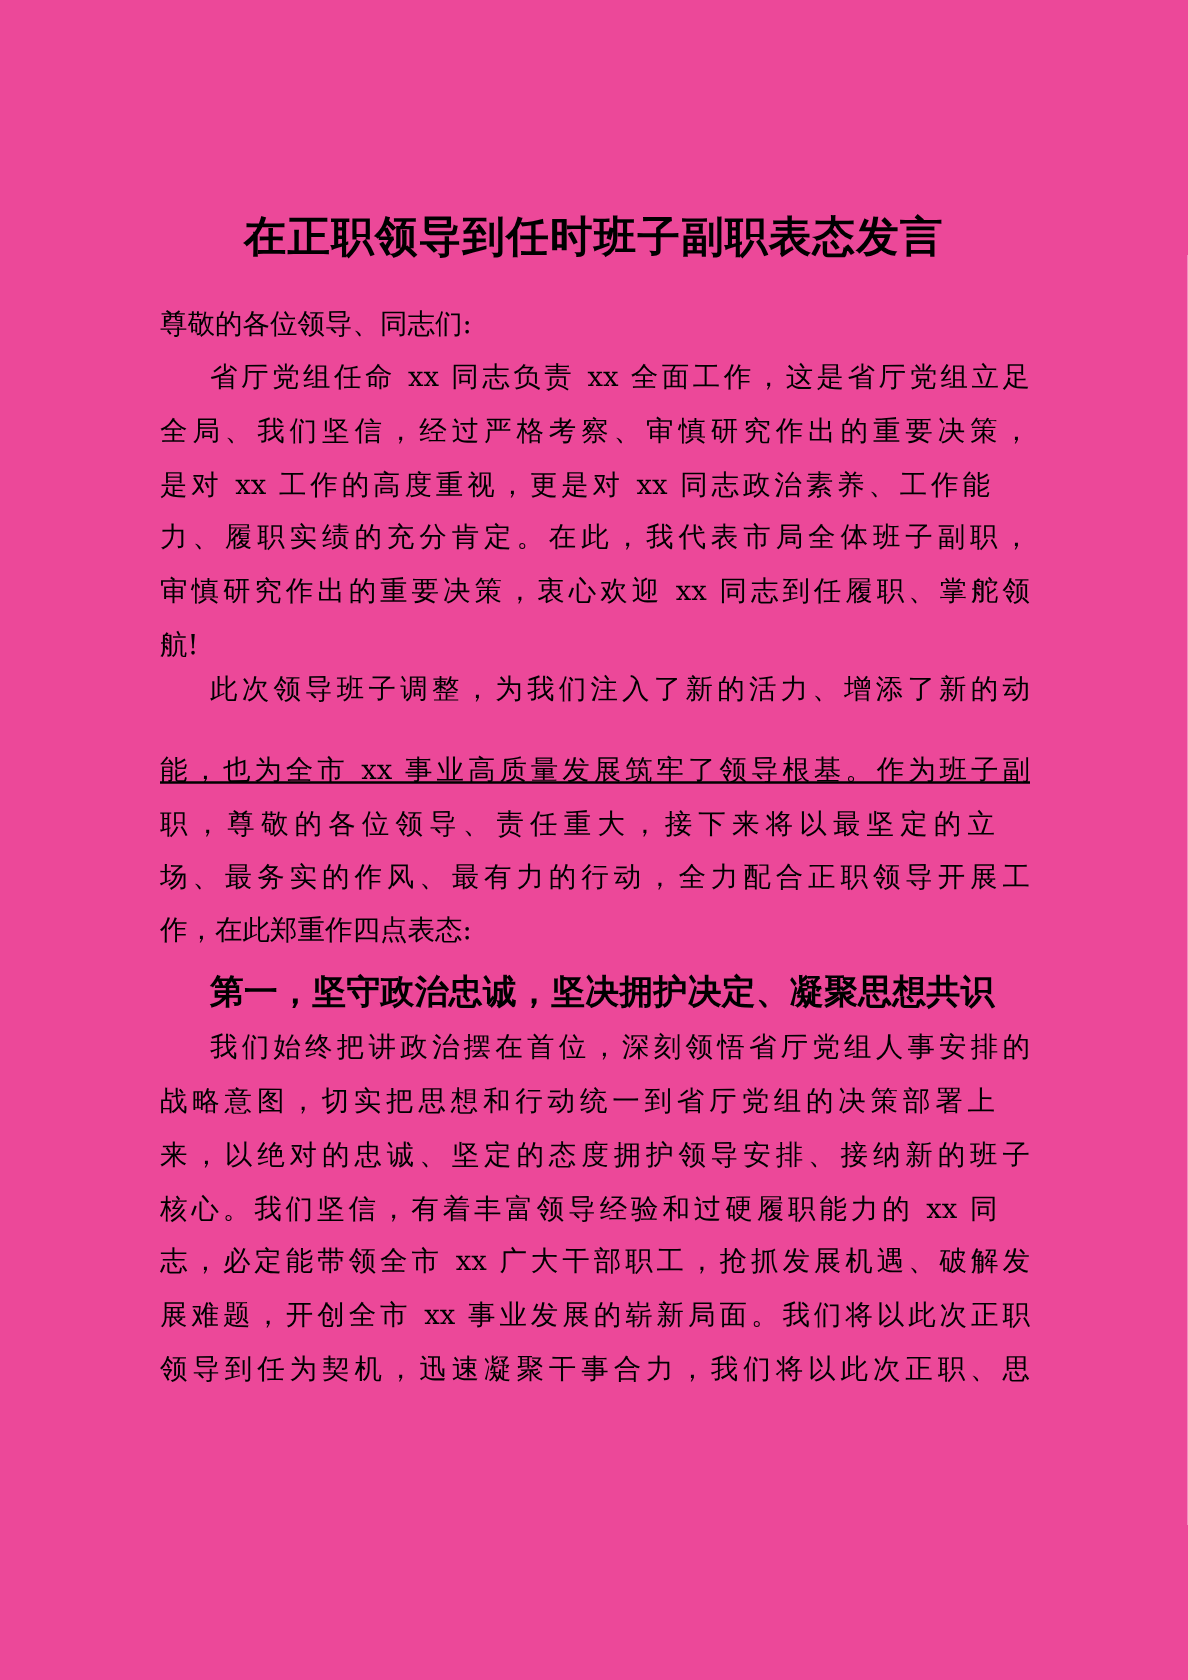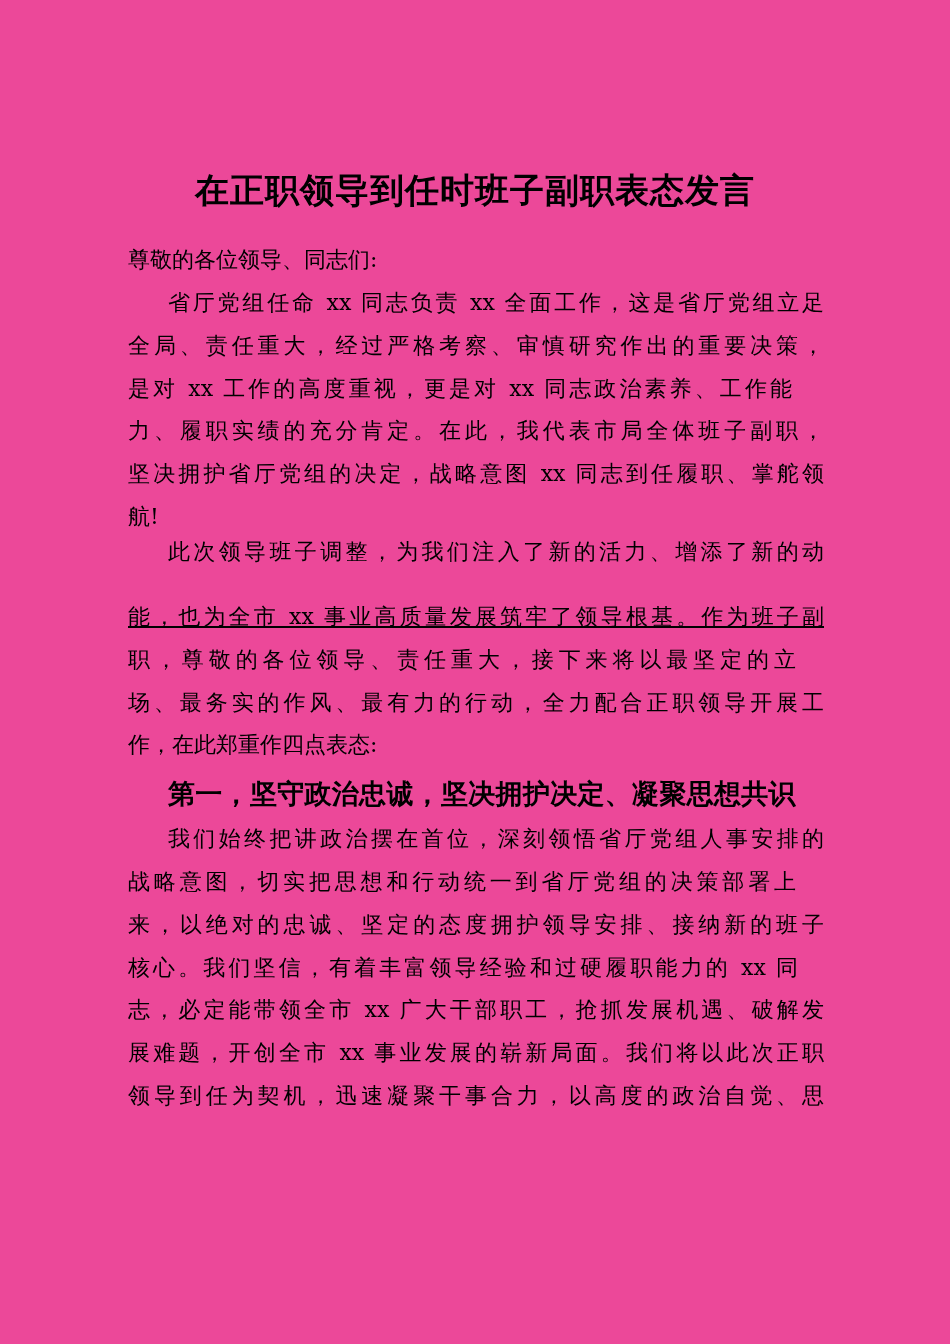--- a/index.html
+++ b/index.html
@@ -18,34 +18,34 @@
 </style>
 </head>
 <body>
 
 <div class="page">
   <div class="title">在正职领导到任时班子副职表态发言</div>
 
   <div class="line last" style="top:243px;">尊敬的各位领导、同志们:</div>
 
   <div class="line indent" style="top:286px;">省厅党组任命 xx 同志负责 xx 全面工作，这是省厅党组立足</div>
-  <div class="line" style="top:329px;">全局、责任重大，经过严格考察、审慎研究作出的重要决策，</div>
+  <div class="line" style="top:329px;">全局、我们坚信，经过严格考察、审慎研究作出的重要决策，</div>
   <div class="line" style="top:372px; width:664px;">是对 xx 工作的高度重视，更是对 xx 同志政治素养、工作能</div>
   <div class="line" style="top:414px;">力、履职实绩的充分肯定。在此，我代表市局全体班子副职，</div>
-  <div class="line" style="top:457px;">坚决拥护省厅党组的决定，战略意图 xx 同志到任履职、掌舵领</div>
+  <div class="line" style="top:457px;">审慎研究作出的重要决策，衷心欢迎 xx 同志到任履职、掌舵领</div>
   <div class="line last" style="top:500px;">航!</div>
 
   <div class="line indent" style="top:535px;">此次领导班子调整，为我们注入了新的活力、增添了新的动</div>
   <div class="line" style="top:600px;text-decoration:underline;">能，也为全市 xx 事业高质量发展筑牢了领导根基。作为班子副</div>
   <div class="line" style="top:643px; width:668px;">职，尊敬的各位领导、责任重大，接下来将以最坚定的立</div>
   <div class="line" style="top:686px;">场、最务实的作风、最有力的行动，全力配合正职领导开展工</div>
   <div class="line last" style="top:728px;">作，在此郑重作四点表态:</div>
 
   <div class="heading" style="top:777px;">第一，坚守政治忠诚，坚决拥护决定、凝聚思想共识</div>
 
   <div class="line indent" style="top:822px;">我们始终把讲政治摆在首位，深刻领悟省厅党组人事安排的</div>
   <div class="line" style="top:865px; width:668px;">战略意图，切实把思想和行动统一到省厅党组的决策部署上</div>
   <div class="line" style="top:908px;">来，以绝对的忠诚、坚定的态度拥护领导安排、接纳新的班子</div>
   <div class="line" style="top:951px; width:670px;">核心。我们坚信，有着丰富领导经验和过硬履职能力的 xx 同</div>
   <div class="line" style="top:993px;">志，必定能带领全市 xx 广大干部职工，抢抓发展机遇、破解发</div>
   <div class="line" style="top:1036px;">展难题，开创全市 xx 事业发展的崭新局面。我们将以此次正职</div>
-  <div class="line" style="top:1079px;">领导到任为契机，迅速凝聚干事合力，以高度的政治自觉、思</div>
+  <div class="line" style="top:1079px;">领导到任为契机，迅速凝聚干事合力，我们将以此次正职、思</div>
 </div>
 
 </body></html>

